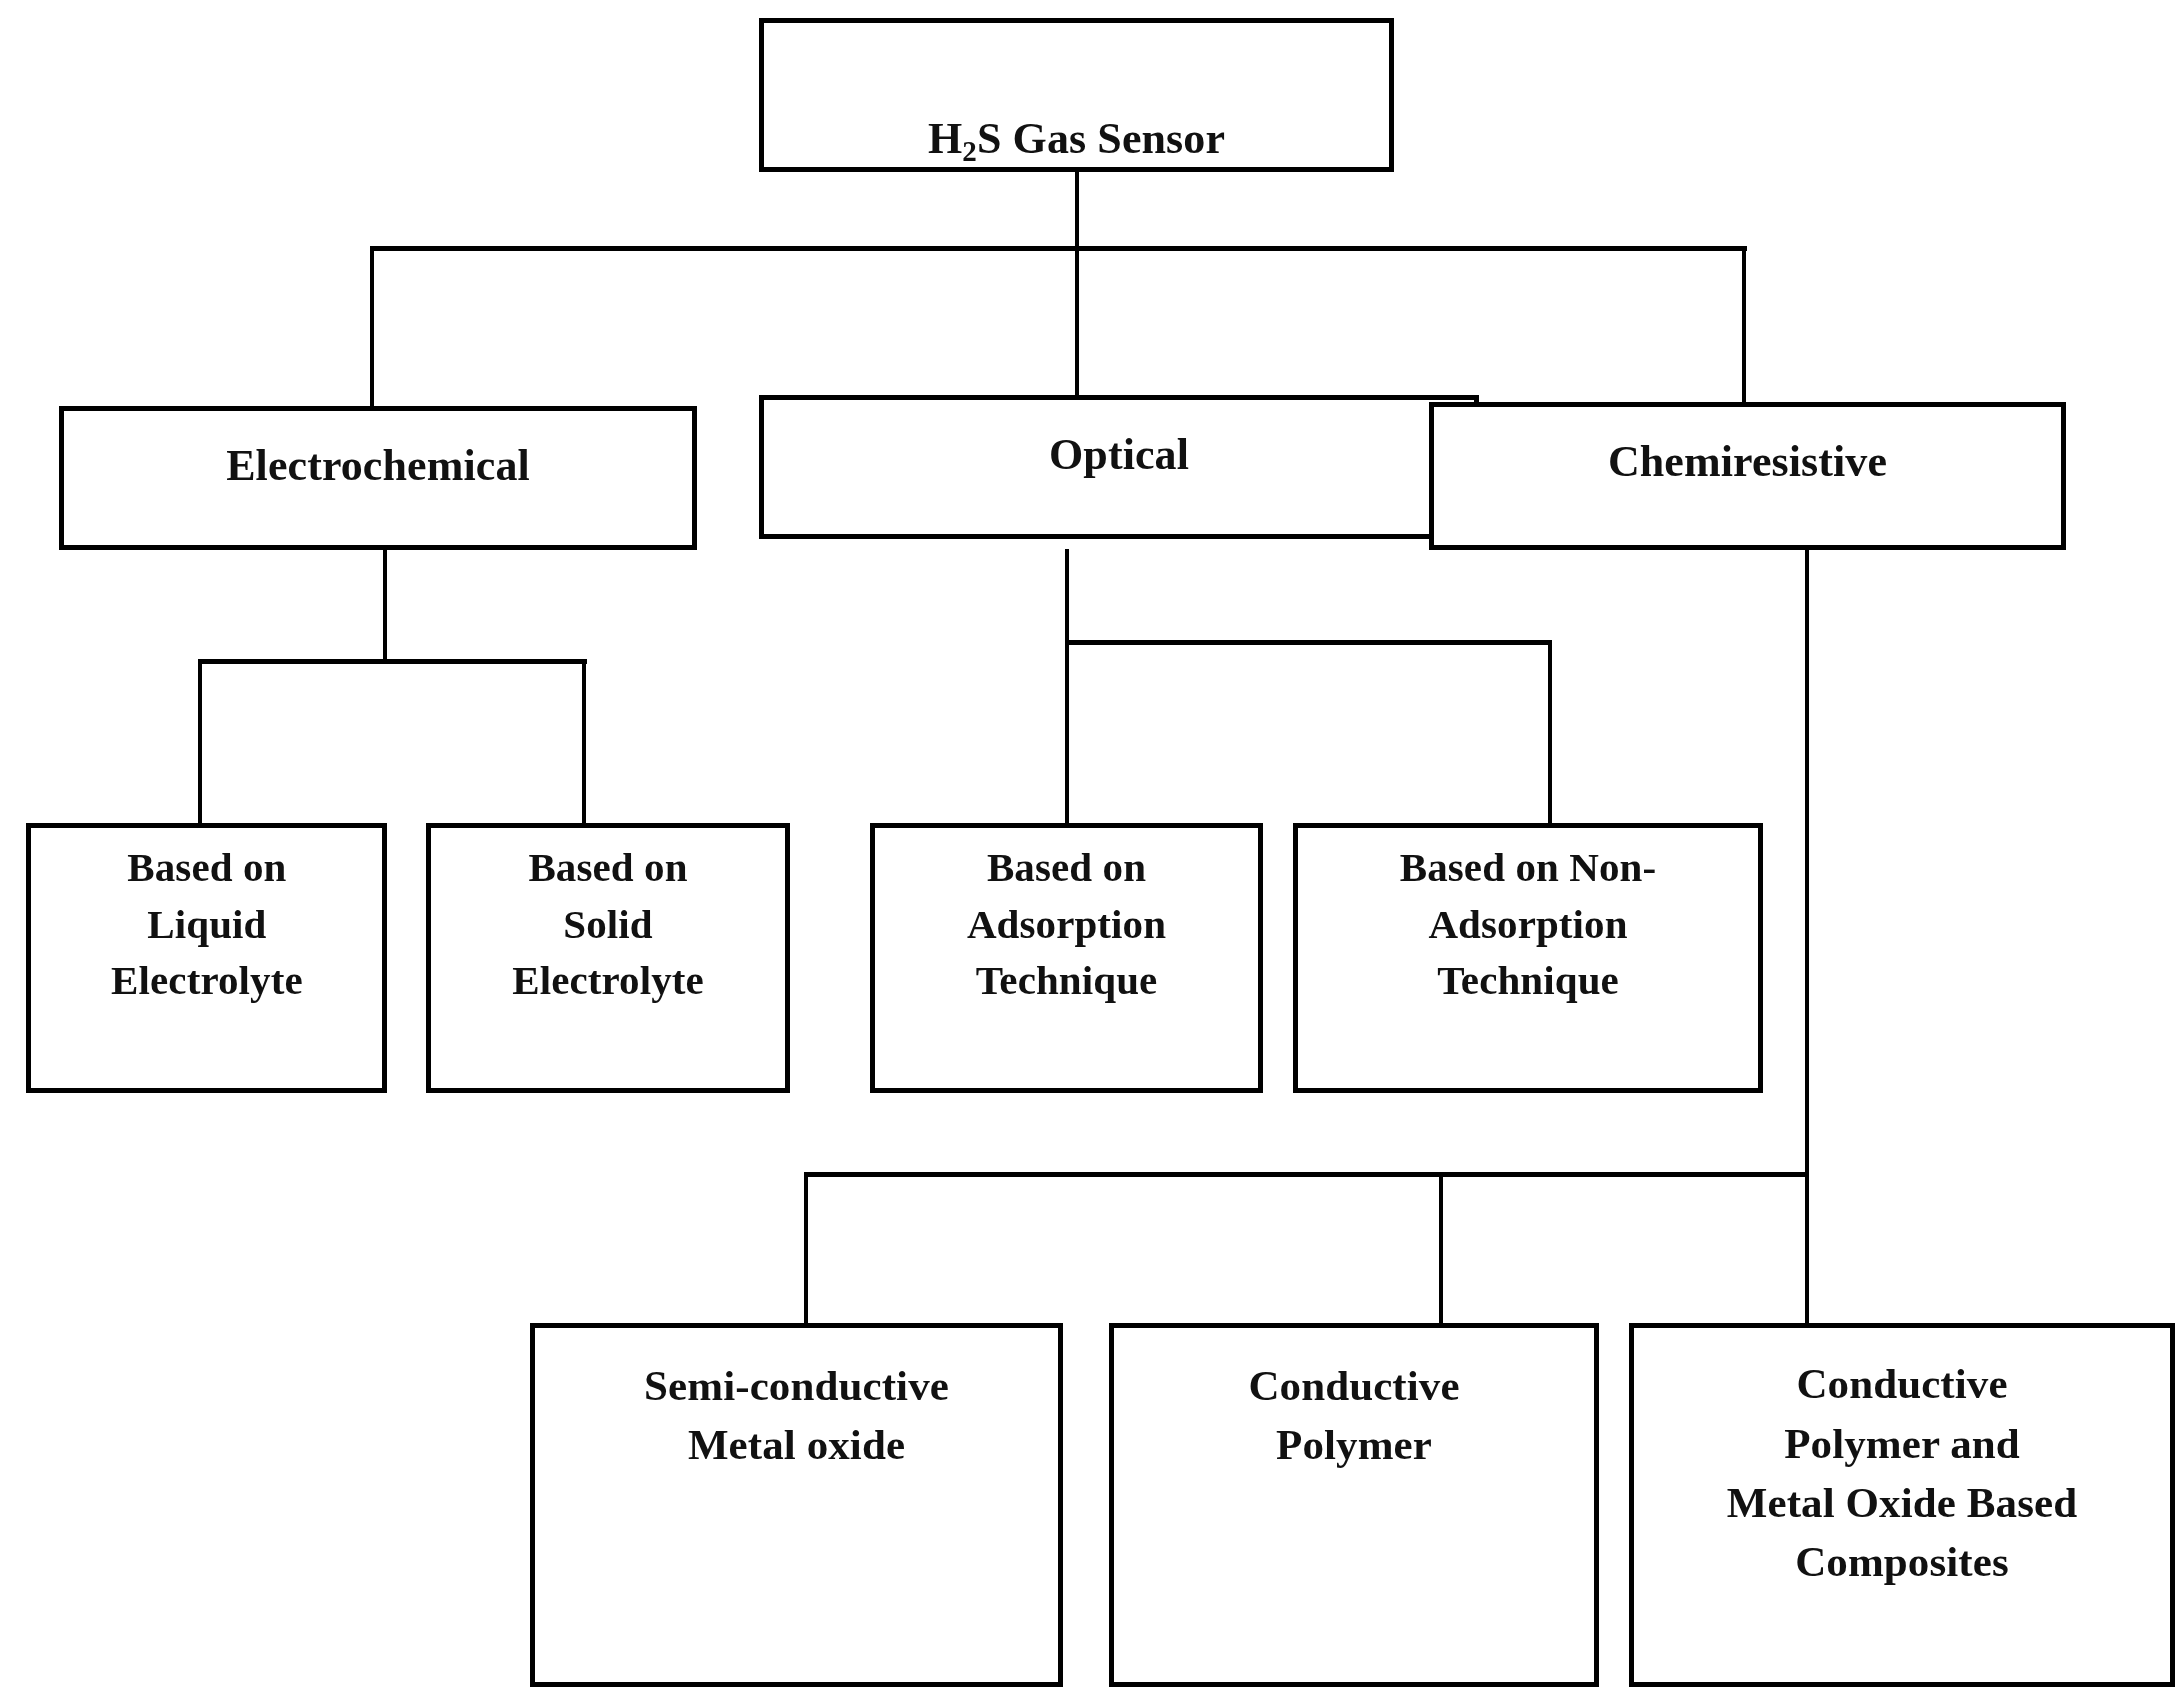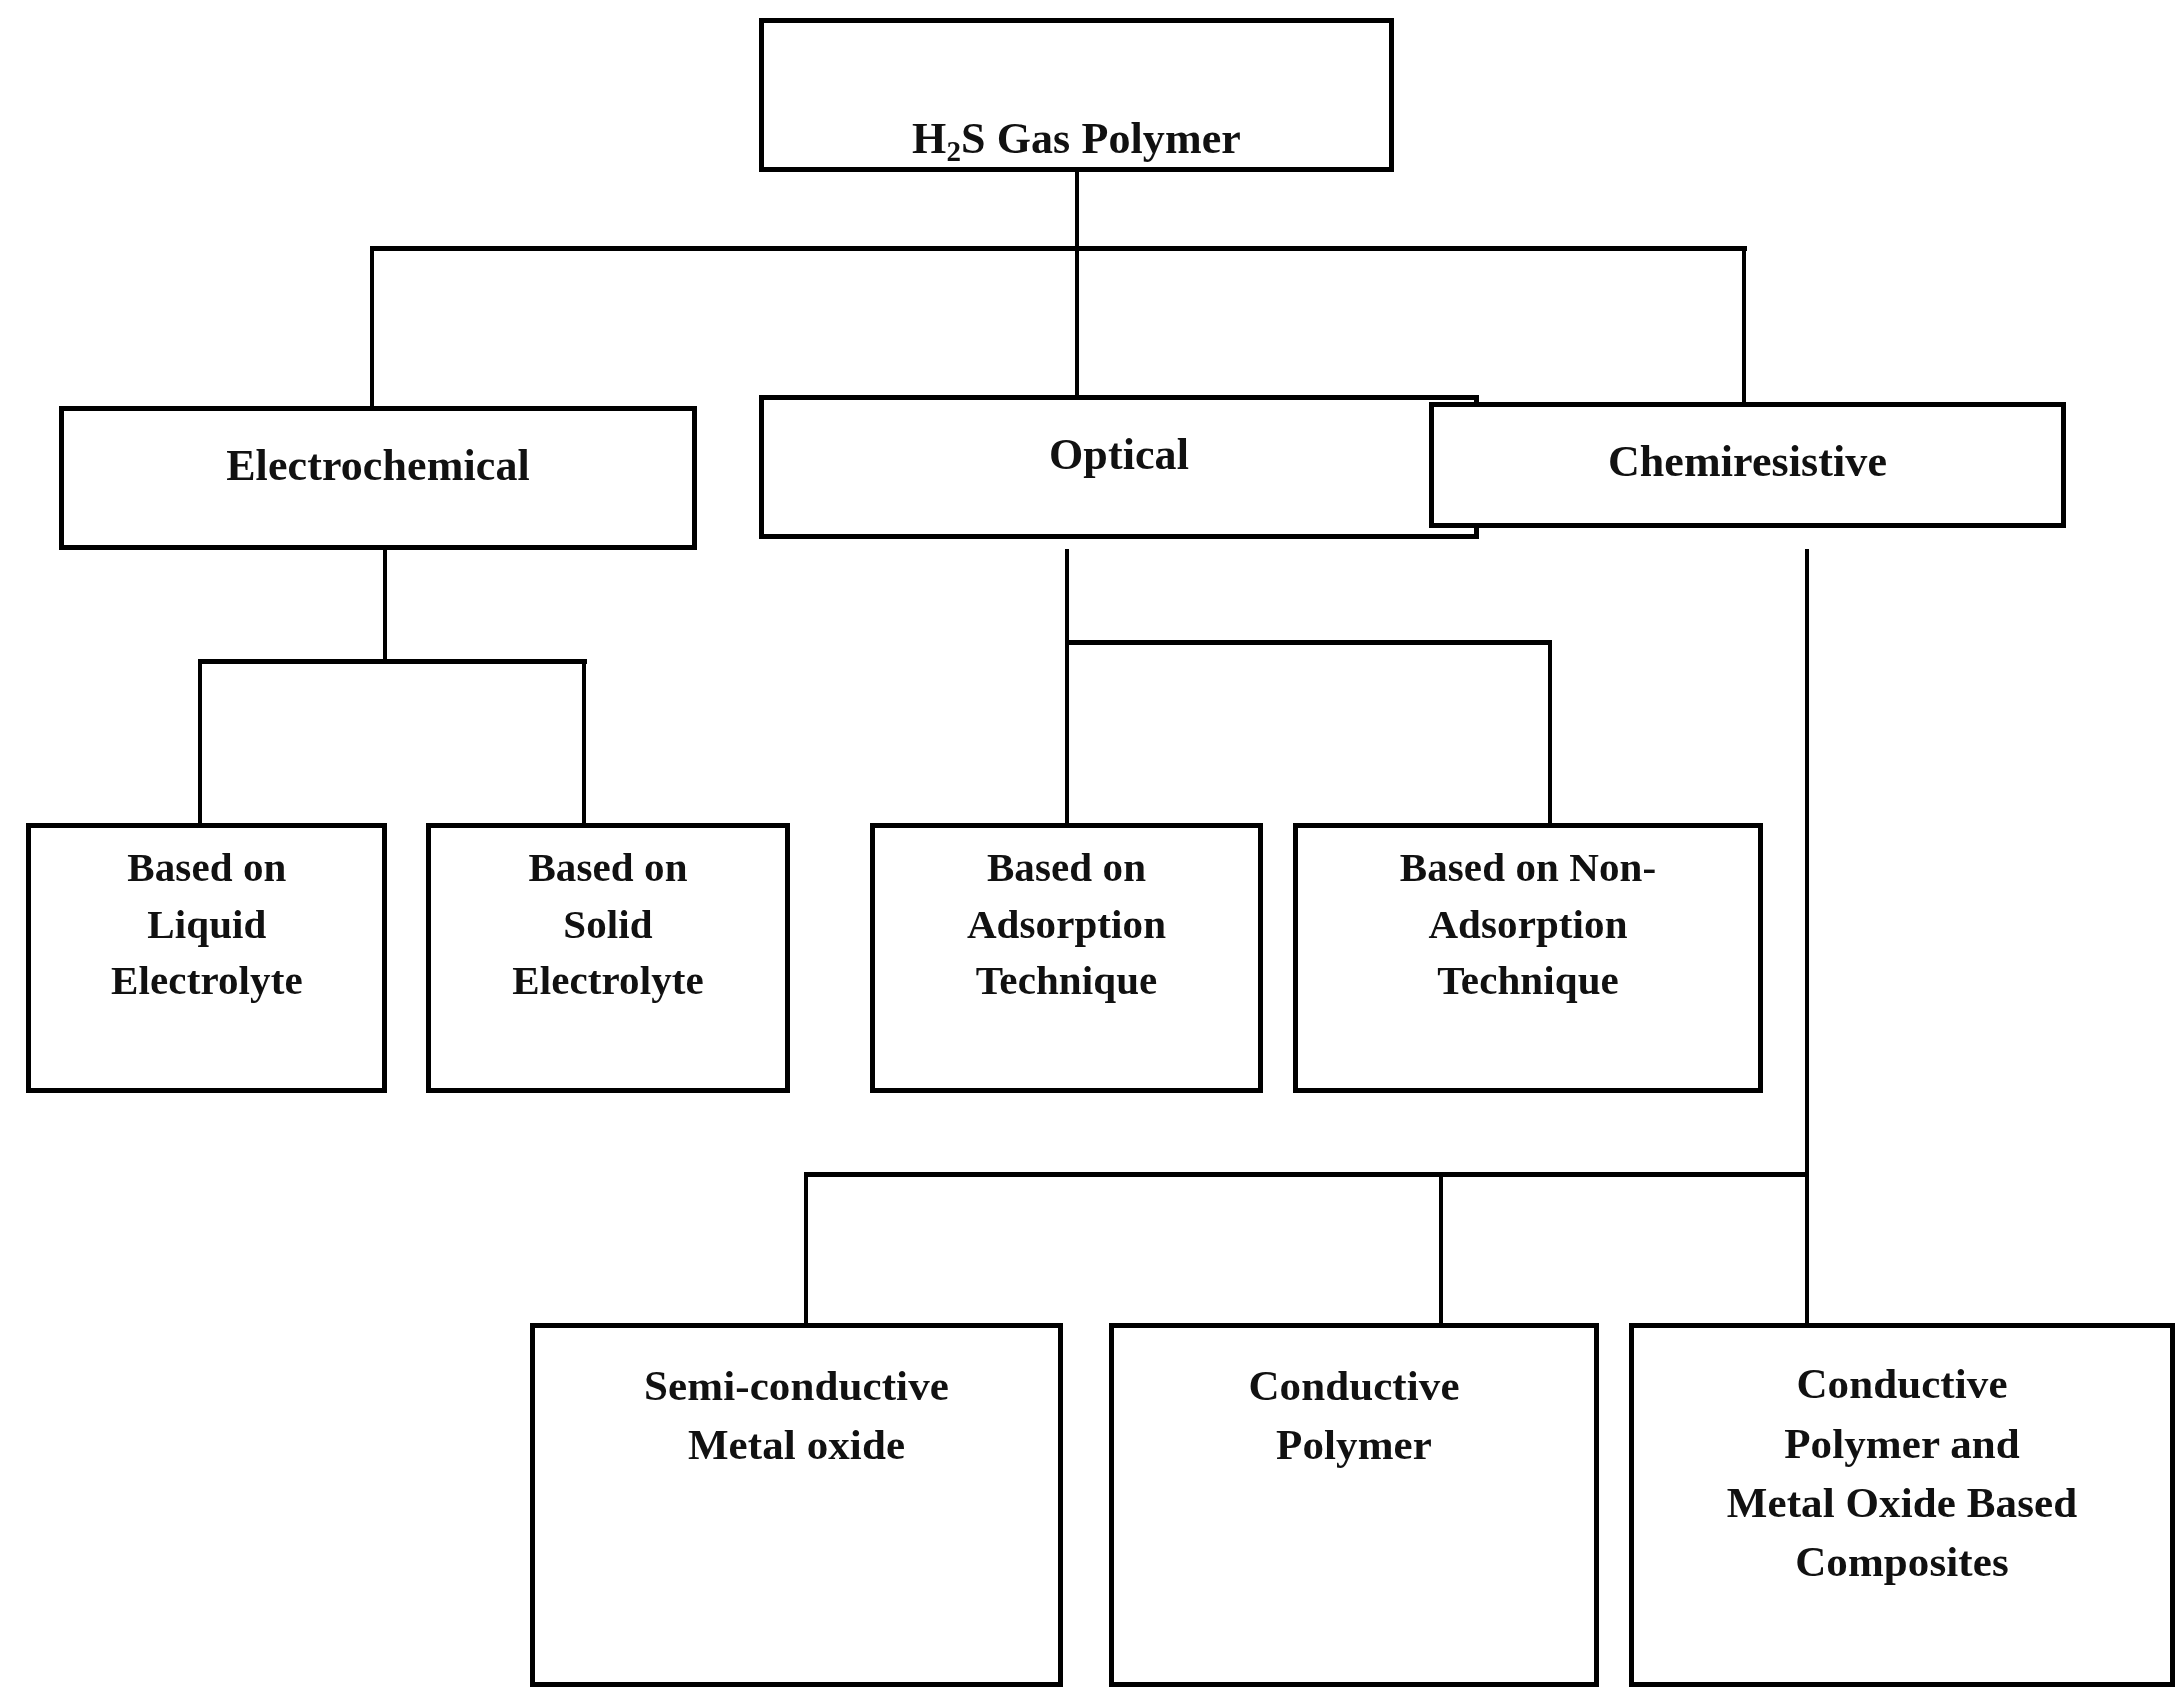--- a/index.html
+++ b/index.html
@@ -84,33 +84,33 @@
   <div class="edge edge-v" style="left:1548px; top:640px; height:186px;"></div>
 
   <div class="edge edge-v" style="left:1805px; top:549px; height:628px;"></div>
   <div class="edge edge-h" style="left:804px; top:1172px; width:1005px;"></div>
   <div class="edge edge-v" style="left:804px; top:1172px; height:154px;"></div>
   <div class="edge edge-v" style="left:1439px; top:1172px; height:154px;"></div>
   <div class="edge edge-v" style="left:1805px; top:1172px; height:154px;"></div>
 
   <div class="node align-top pad-root fs-root" style="left:759px; top:18.3px; width:635px; height:154px;">
     <span class="label">
-      <span>H</span><sub>2</sub><span>S Gas Polymer</span>
+      <span>H</span><sub>2</sub><span>S Gas Sensor</span>
     </span>
   </div>
 
   <div class="node align-top pad-lvl2 fs-l2" style="left:59px; top:406px; width:638px; height:144px;">
     <span class="label">Electrochemical</span>
   </div>
 
   <div class="node align-top pad-lvl2 fs-l2" style="left:759px; top:395px; width:720px; height:144px;">
     <span class="label">Optical</span>
   </div>
 
-  <div class="node align-top pad-lvl2 fs-l2" style="left:1429px; top:402px; width:637px; height:126px;">
+  <div class="node align-top pad-lvl2 fs-l2" style="left:1429px; top:402px; width:637px; height:148px;">
     <span class="label">Chemiresistive</span>
   </div>
 
   <div class="node align-top pad-lvl3 fs-l3" style="left:26.4px; top:823px; width:361px; height:270px;">
     <span class="label">Based on
 Liquid
 Electrolyte</span>
   </div>
 
   <div class="node align-top pad-lvl3 fs-l3" style="left:426px; top:823px; width:364px; height:270px;">

